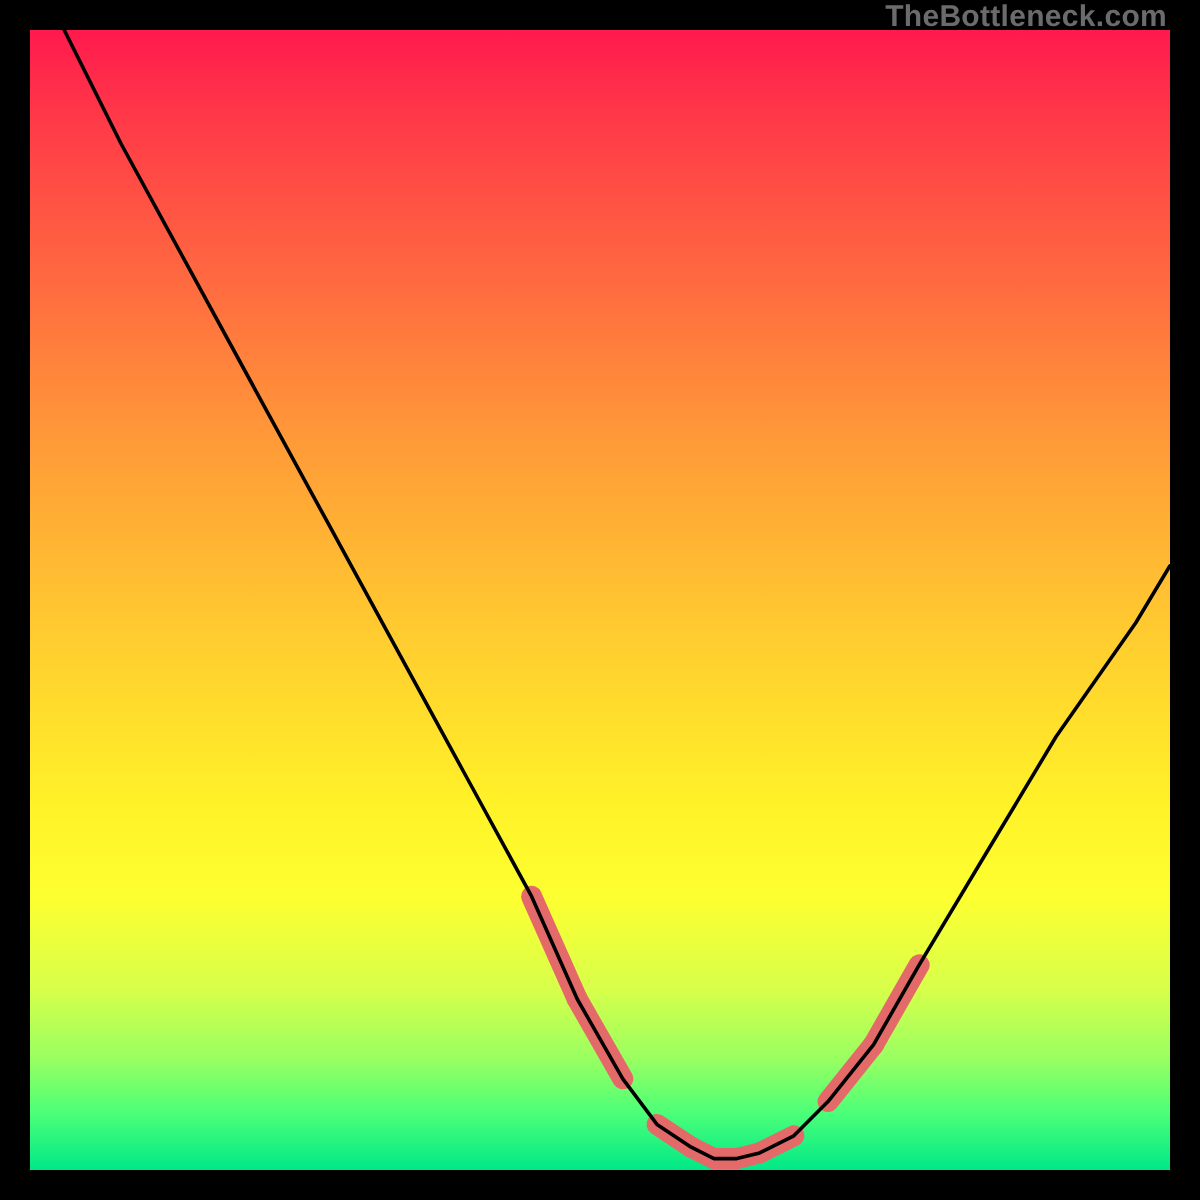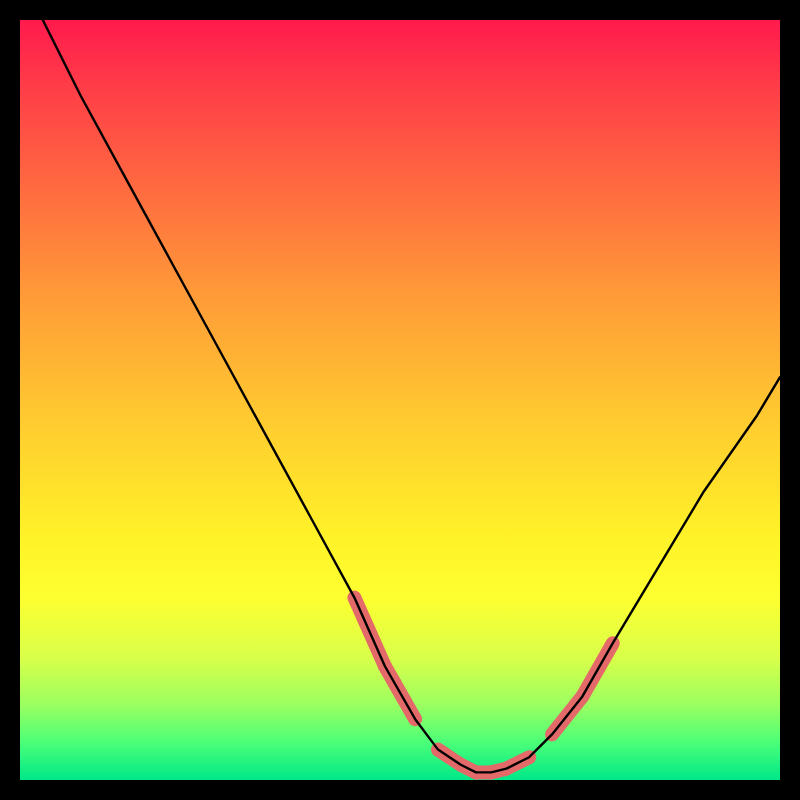--- a/index.html
+++ b/index.html
@@ -52,20 +52,21 @@
     top: 0; left: 0;
     width: 760px;
     height: 760px;
     z-index: 3;
   }
 </style>
 </head>
 <body>
 
 <div class="frame">
+  <div class="watermark">TheBottleneck.com</div>
 
   <div class="plot">
     <svg class="curve" viewBox="0 0 760 760" preserveAspectRatio="none">
       <g id="hl-layer">
           <line x1="334.4" y1="577.6" x2="364.8" y2="646.0" stroke="#e46a6a" stroke-width="14" stroke-linecap="round"></line>
           <line x1="364.8" y1="646.0" x2="395.2" y2="699.2" stroke="#e46a6a" stroke-width="14" stroke-linecap="round"></line>
           <line x1="418.0" y1="729.6" x2="440.8" y2="744.8" stroke="#e46a6a" stroke-width="14" stroke-linecap="round"></line>
           <line x1="440.8" y1="744.8" x2="456.0" y2="752.4" stroke="#e46a6a" stroke-width="14" stroke-linecap="round"></line>
           <line x1="456.0" y1="752.4" x2="471.2" y2="752.4" stroke="#e46a6a" stroke-width="14" stroke-linecap="round"></line>
           <line x1="471.2" y1="752.4" x2="486.4" y2="748.6" stroke="#e46a6a" stroke-width="14" stroke-linecap="round"></line>

